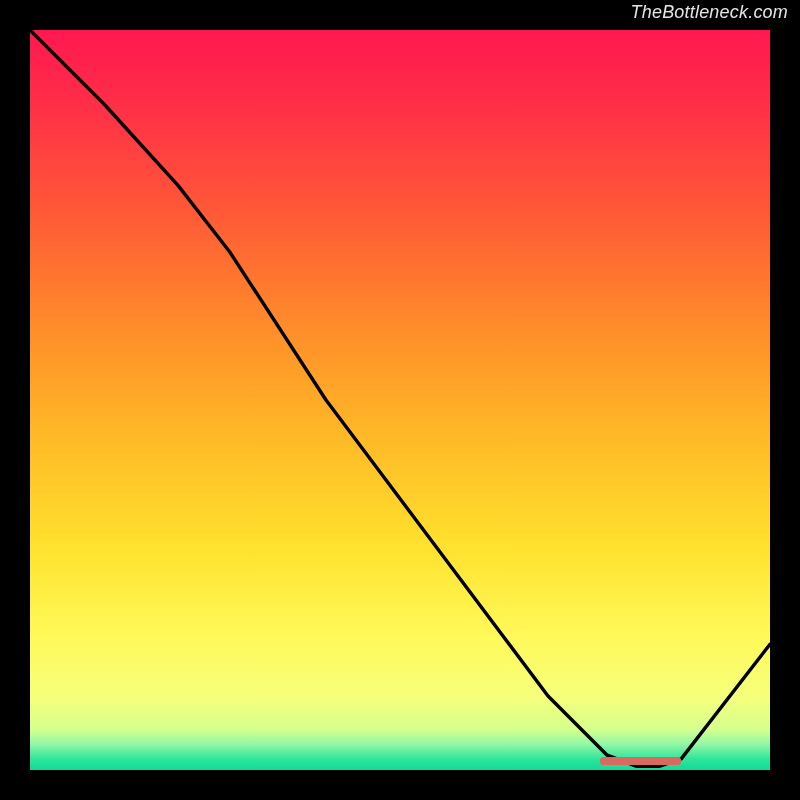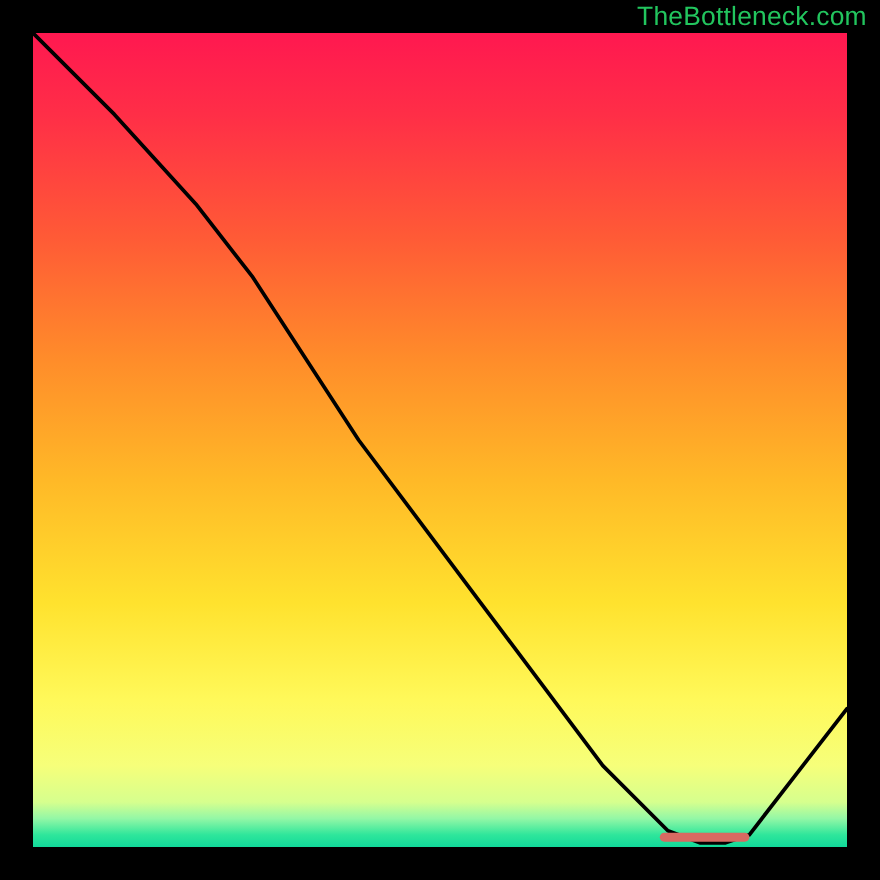--- a/index.html
+++ b/index.html
@@ -14,24 +14,25 @@
   .frame {
     position: relative;
     width: 800px;
     height: 800px;
     background: #000;
   }
   .attribution {
     position: absolute;
     top: 2px;
     right: 12px;
-    color: #22c55e;
-    font-size: 24px;
+    color: #e5e5e5;
+    font-size: 18px;
     font-weight: 400;
     letter-spacing: 0.2px;
+    font-style: italic;
   }
   .plot {
     position: absolute;
     left: 30px;
     top: 30px;
     width: 740px;
     height: 740px;
   }
 </style>
 </head>

